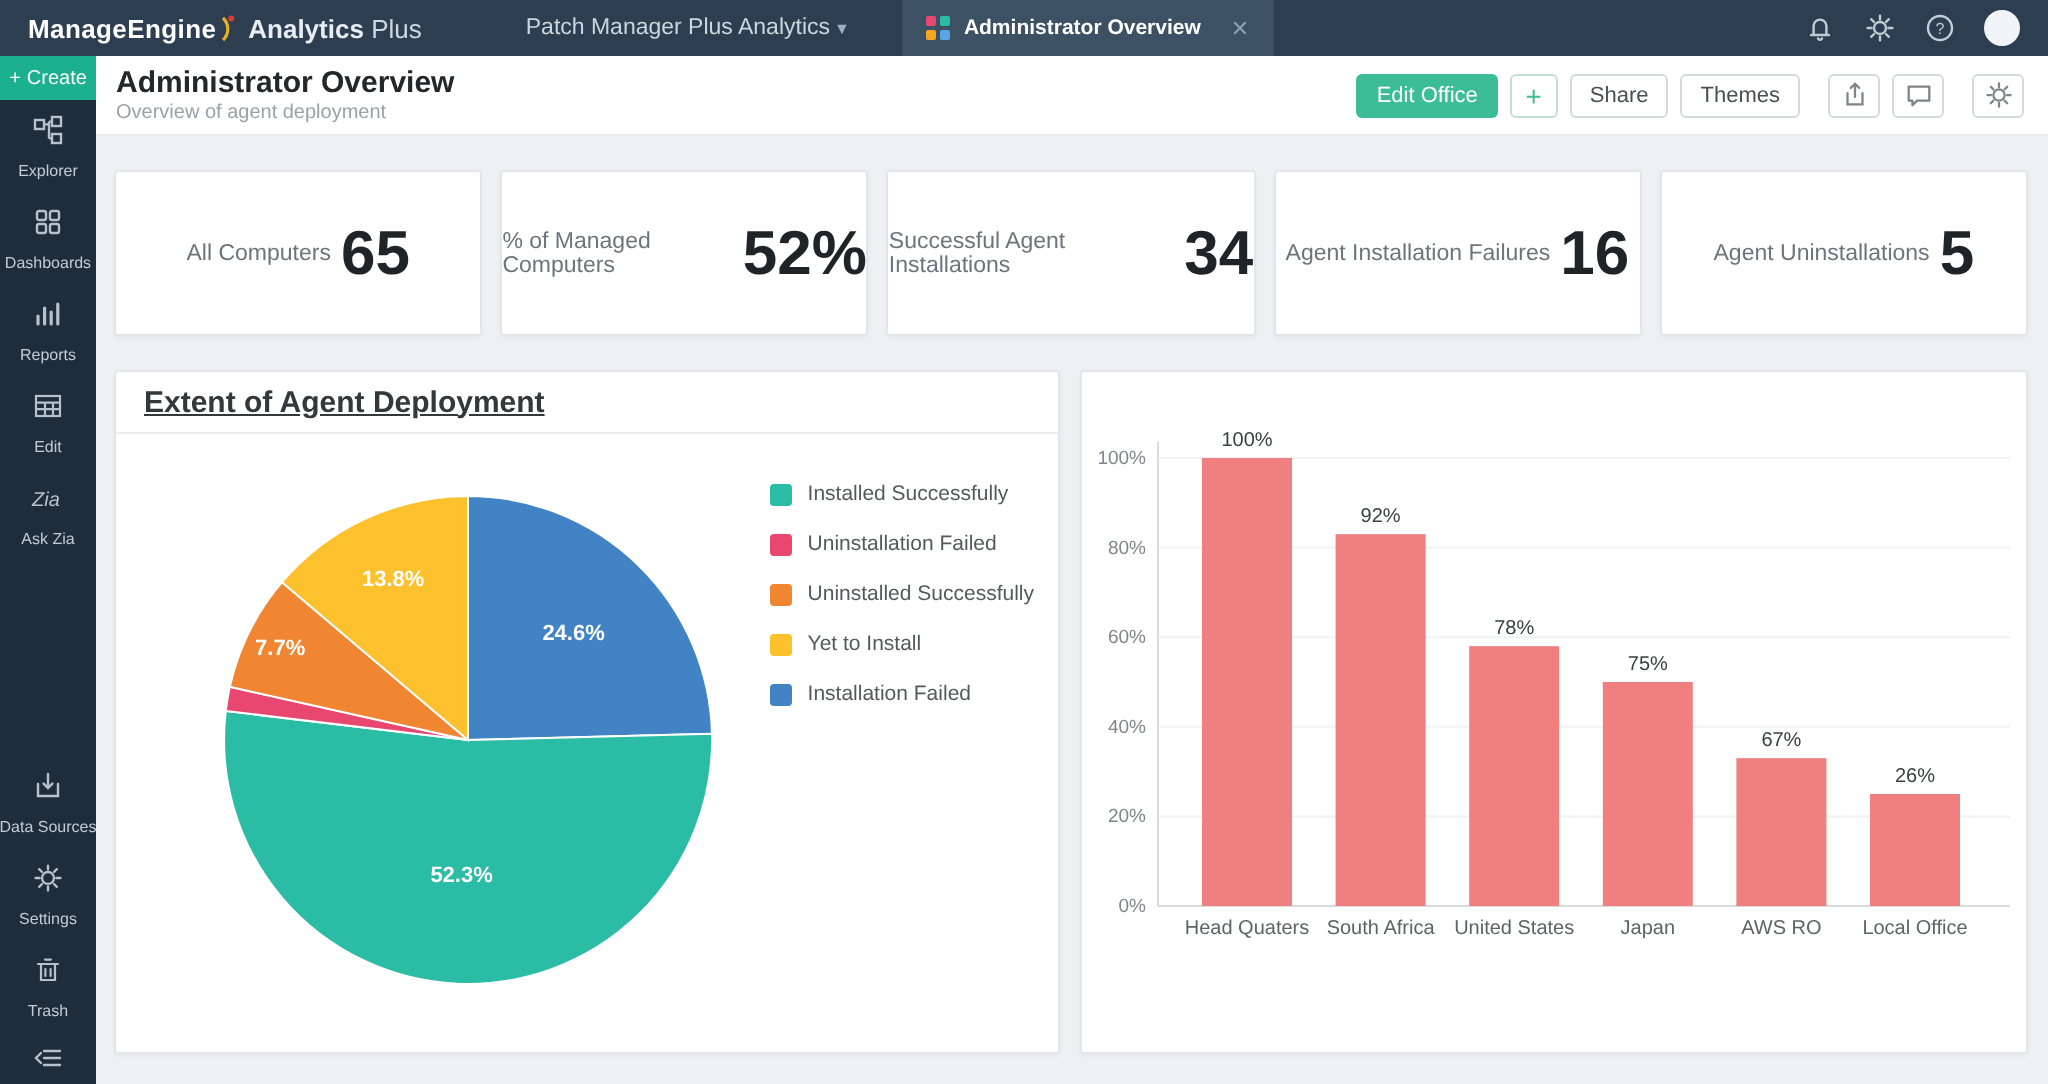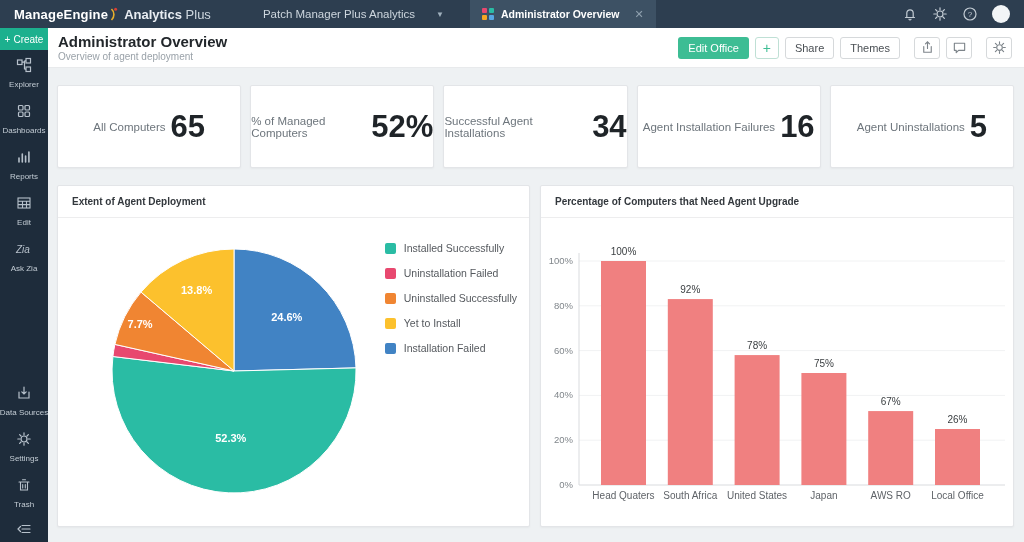--- a/index.html
+++ b/index.html
@@ -4,21 +4,21 @@
 <style>
   * { margin:0; padding:0; box-sizing:border-box; }
   html,body { width:1024px; height:542px; overflow:hidden; font-family:"Liberation Sans", sans-serif; background:#eef1f3; }
 
   
   .topbar { height:28px; background:#2d3e50; display:flex; align-items:center; color:#fff; }
   .brand { display:flex; align-items:center; padding-left:14px; gap:2px; }
   .brand .b1 { font-size:13px; font-weight:bold; letter-spacing:.2px; }
   .brand .b2 { font-size:13px; font-weight:600; color:#e8edf2; margin-left:3px; }
   .brand .b2 .plus { font-weight:400; color:#cfd8e0; }
-  .workspace { margin-left:52px; font-size:11.5px; color:#cdd6de; display:flex; align-items:center; gap:21px; cursor:pointer; }
+  .workspace { margin-left:52px; font-size:11.5px; color:#cdd6de; display:flex; align-items:center; gap:2px; cursor:pointer; }
   .workspace .chev { font-size:8px; color:#9fb0bd; }
   .tab { margin-left:26px; height:28px; background:#3d5164; display:flex; align-items:center; padding:0 12px; gap:7px; }
   .tab-grid { width:12px; height:12px; display:grid; grid-template-columns:5px 5px; grid-template-rows:5px 5px; gap:2px; }
   .tab-grid span { border-radius:1px; }
   .tab-title { font-size:10.5px; font-weight:bold; color:#fff; }
   .tab-close { margin-left:8px; color:#8fa0ae; font-size:11px; cursor:pointer; }
   .top-icons { margin-left:auto; display:flex; align-items:center; gap:14px; padding-right:14px; }
   .top-icons .tico { display:flex; align-items:center; cursor:pointer; }
   .avatar { width:18px; height:18px; border-radius:50%; background:#f2f5f7; }
 
@@ -45,21 +45,21 @@
   .body-area { flex:1; padding:17px 10px 0 9px; }
   .kpi-row { display:flex; gap:9px; height:83px; }
   .kpi-card { flex:1; background:#fff; border:1px solid #e3e5e8; border-radius:2px; box-shadow:0 1px 2px rgba(0,0,0,.04);
               display:flex; flex-direction:row; align-items:center; justify-content:center; gap:5px; cursor:pointer; }
   .kpi-label { font-size:11.5px; color:#6d757c; }
   .kpi-value { font-size:31px; font-weight:600; color:#1f2428; line-height:1; }
 
   .charts-row { display:flex; gap:10px; height:342px; margin-top:17px; }
   .chart-card { flex:1; background:#fff; border:1px solid #e3e5e8; border-radius:2px; box-shadow:0 1px 2px rgba(0,0,0,.04); display:flex; flex-direction:column; }
   .chart-head { height:38px; display:flex; align-items:center; padding:0 14px; border-bottom:1px solid #ededee; }
-  .chart-title { font-size:10px; font-weight:bold; color:#33383d; }
+  .chart-title { font-size:15px; font-weight:bold; color:#33383d;text-decoration:underline; }
   .chart-body { position:relative; flex:1; }
   .legend { position:absolute; right:12px; top:24px; display:flex; flex-direction:column; gap:13px; }
   .legend-item { display:flex; align-items:center; gap:8px; cursor:pointer; }
   .legend-swatch { width:11px; height:11px; border-radius:2px; }
   .legend-label { font-size:10.5px; color:#55595e; white-space:nowrap; }
   svg text { font-family:"Liberation Sans", sans-serif; }
 </style>
 </head>
 <body>
 
@@ -282,23 +282,20 @@
                   <span class="legend-label">Yet to Install</span>
                 </div>
                 <div class="legend-item">
                   <span class="legend-swatch" style="background: rgb(65, 131, 196);"></span>
                   <span class="legend-label">Installation Failed</span>
                 </div>
               </div>
           </div>
         </div>
         <div class="chart-card">
-          <div class="chart-head">
-            <span class="chart-title">Percentage of Computers that Need Agent Upgrade</span>
-          </div>
           <div class="chart-body">
             <svg id="bar-svg" width="472" height="304">
                 <line x1="38" y1="267" x2="464" y2="267" stroke="#d9dbde" stroke-width="1"></line>
                 <text x="32" y="270" text-anchor="end" font-size="9.5" fill="#80868b">0%</text>
                 <line x1="38" y1="222.2" x2="464" y2="222.2" stroke="#f1f2f3" stroke-width="1"></line>
                 <text x="32" y="225.2" text-anchor="end" font-size="9.5" fill="#80868b">20%</text>
                 <line x1="38" y1="177.39999999999998" x2="464" y2="177.39999999999998" stroke="#f1f2f3" stroke-width="1"></line>
                 <text x="32" y="180.39999999999998" text-anchor="end" font-size="9.5" fill="#80868b">40%</text>
                 <line x1="38" y1="132.6" x2="464" y2="132.6" stroke="#f1f2f3" stroke-width="1"></line>
                 <text x="32" y="135.6" text-anchor="end" font-size="9.5" fill="#80868b">60%</text>

